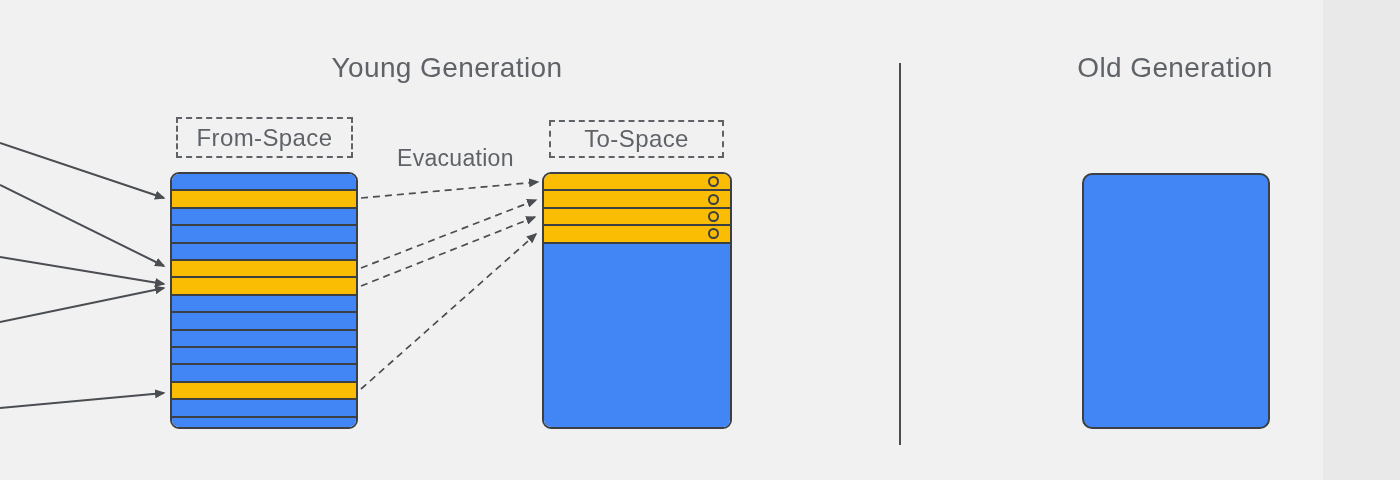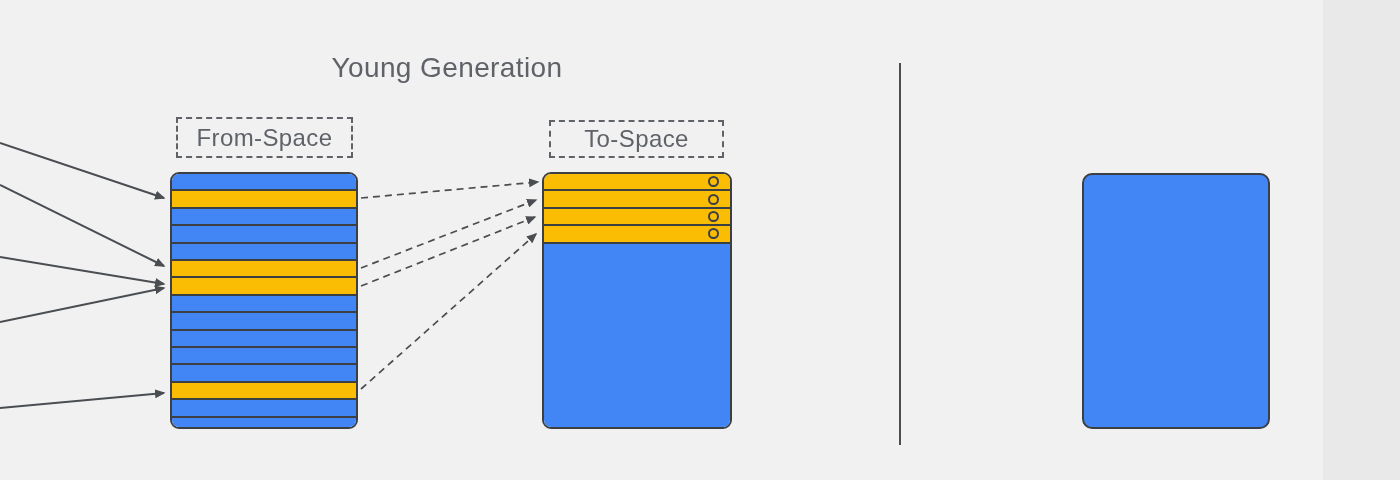--- a/index.html
+++ b/index.html
@@ -83,27 +83,29 @@
     position:absolute;left:0;top:0;
     pointer-events:none;
   }
 </style>
 </head>
 <body>
 
 <div class="canvas">
 
   <div class="title" style="left: 447px; top: 52px;">Young Generation</div>
+  <div class="title" style="left: 1175px; top: 52px;">Old Generation</div>
 
   <div class="label-box" style="left: 176px; top: 117px; width: 177px; height: 41px;">
     <span>From-Space</span>
   </div>
   <div class="label-box" style="left: 549px; top: 120px; width: 175px; height: 38px;">
     <span>To-Space</span>
   </div>
+  <div class="evac-label" style="left: 397px; top: 145px;">Evacuation</div>
 
   <div class="stack" style="left: 170px; top: 172px; width: 188px; height: 257px;">
       <div class="row blue" style="flex-grow: 1;"></div>
       <div class="row yellow" style="flex-grow: 1;"></div>
       <div class="row blue" style="flex-grow: 1;"></div>
       <div class="row blue" style="flex-grow: 1;"></div>
       <div class="row blue" style="flex-grow: 1;"></div>
       <div class="row yellow" style="flex-grow: 1;"></div>
       <div class="row yellow" style="flex-grow: 1;"></div>
       <div class="row blue" style="flex-grow: 1;"></div>

